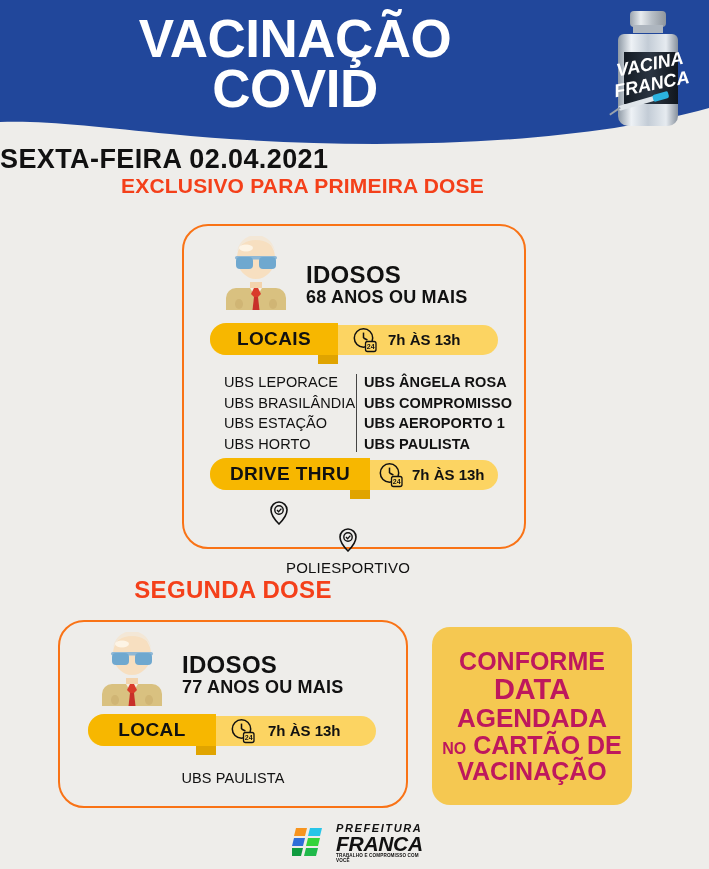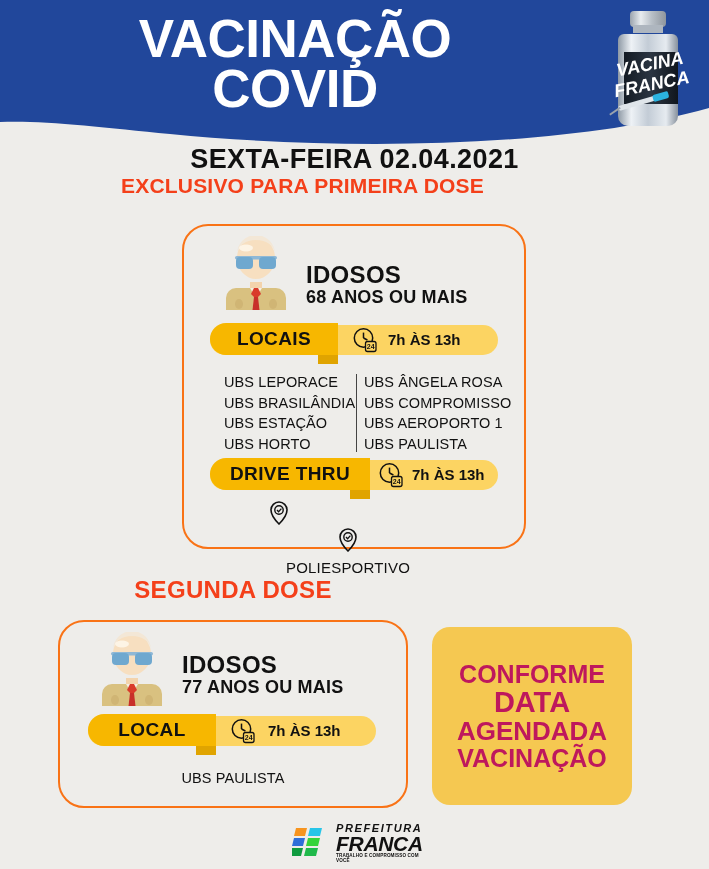--- a/index.html
+++ b/index.html
@@ -21,21 +21,21 @@
     position:absolute; top:14px; left:0; width:590px;
     text-align:center; color:#ffffff;
     font-weight:bold; font-size:53px; line-height:0.95;
     letter-spacing:-0.5px;
   }
   .header-title .l2 { display:block; }
   
   .vial { position:absolute; top:8px; left:600px; width:96px; height:122px; }
   
   .date-line {
-    position:absolute; top:144px; left:0; width:709px; text-align:center;
+    position:absolute; top:144px; left:0; width:709px; 
     font-size:27px; font-weight:bold; color:#111111; letter-spacing:0.4px;
   }
   .date-sub {
     position:absolute; top:174px; left:0; width:605px; text-align:center;
     font-size:21px; font-weight:bold; color:#f4401a; letter-spacing:0.2px;
   }
   
   .card {
     position:absolute;
     border:2px solid #f97316;
@@ -220,21 +220,21 @@
       <div class="hours" style="left:178px;">7h ÀS 13h</div>
     </div>
 
     <div class="ubs-cols" style="left:40px; top:146px;">
       <div class="ubs-col" style="width:140px;">
         <div>UBS LEPORACE</div>
         <div>UBS BRASILÂNDIA</div>
         <div>UBS ESTAÇÃO</div>
         <div>UBS HORTO</div>
       </div>
-      <div class="ubs-col" style="width:160px;">
+      <div class="ubs-col" style="width:160px;font-weight:bold;">
         <div>UBS ÂNGELA ROSA</div>
         <div>UBS COMPROMISSO</div>
         <div>UBS AEROPORTO 1</div>
         <div>UBS PAULISTA</div>
       </div>
     </div>
     <div class="ubs-divider" style="left:172px; top:148px; height:78px;"></div>
 
     <div class="badge" style="left:26px; top:232px; width:288px;">
       <div class="pill" style="width:288px;"></div>
@@ -308,20 +308,24 @@
       <div class="hours" style="left:180px;">7h ÀS 13h</div>
     </div>
 
     <div class="single-local" style="top:148px; left:0;">UBS PAULISTA</div>
   </div>
 
   <div id="notice">
     <div class="n1">CONFORME</div>
     <div class="n2">DATA</div>
     <div class="n3">AGENDADA</div>
+    <div class="n4">
+      <span class="small">NO</span>
+      <span>CARTÃO DE</span>
+    </div>
     <div class="n5">VACINAÇÃO</div>
   </div>
 
   <div id="footer-logo">
     <svg class="pf-mark" viewBox="0 0 40 34">
       <path d="M4,4 h11 l-2,8 h-11 z" fill="#f7941e"></path>
       <path d="M18,4 h12 l-2,8 h-12 z" fill="#27c5e8"></path>
       <path d="M2,14 h11 l-2,8 h-11 z" fill="#2e6fd9"></path>
       <path d="M16,14 h12 l-2,8 h-12 z" fill="#35d43a"></path>
       <path d="M0,24 h11 l-2,8 h-11 z" fill="#0f9b3f"></path>

